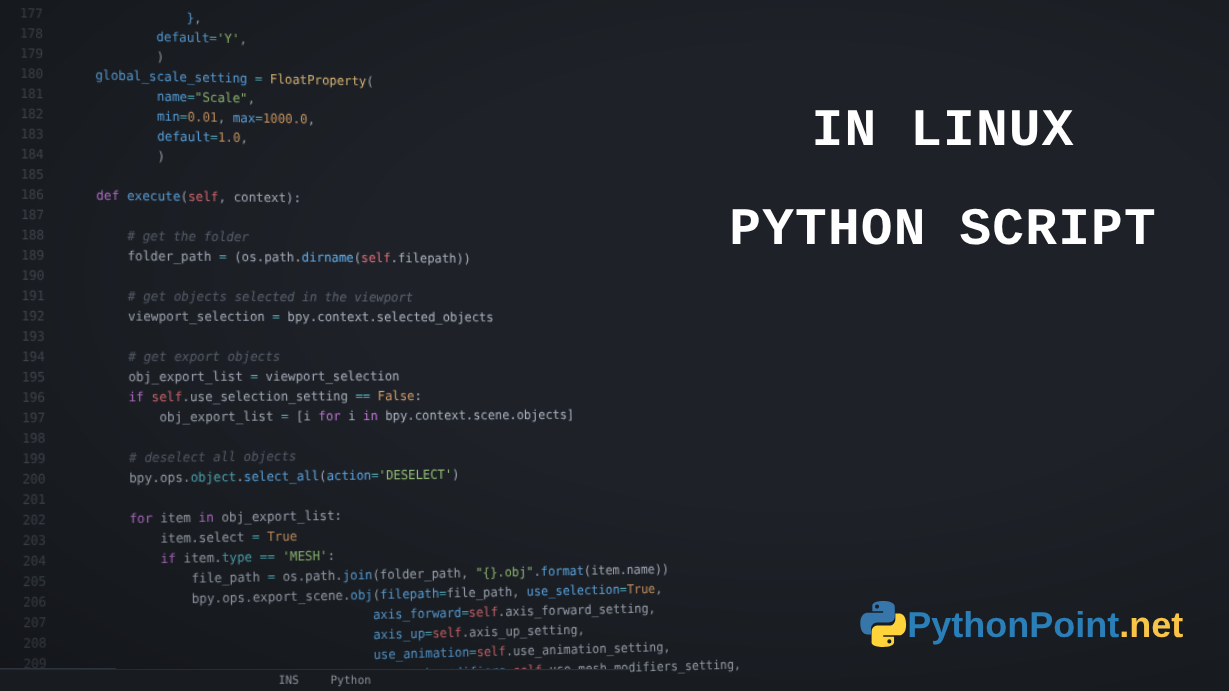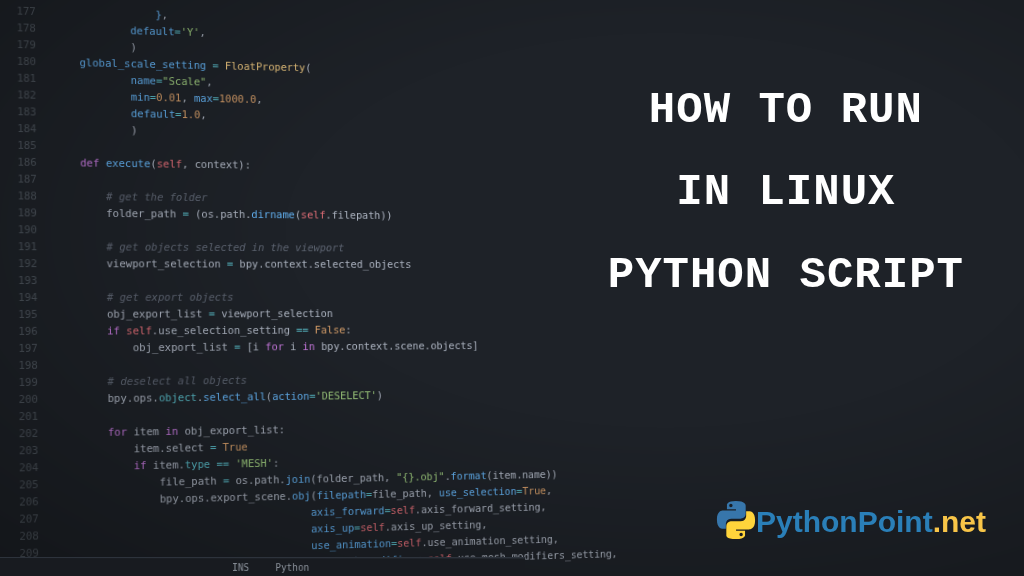--- a/index.html
+++ b/index.html
@@ -137,21 +137,20 @@
     <div class="code-line"><span class="ln">207</span><span class="code">                                        <span class="fn">axis_forward</span><span class="op">=</span><span class="self">self</span><span class="code">.axis_forward_setting,</span></span></div>
     <div class="code-line"><span class="ln">208</span><span class="code">                                        <span class="fn">axis_up</span><span class="op">=</span><span class="self">self</span><span class="code">.axis_up_setting,</span></span></div>
     <div class="code-line"><span class="ln">209</span><span class="code">                                        <span class="fn">use_animation</span><span class="op">=</span><span class="self">self</span><span class="code">.use_animation_setting,</span></span></div>
     <div class="code-line"><span class="ln">210</span><span class="code">                                        <span class="fn">use_mesh_modifiers</span><span class="op">=</span><span class="self">self</span><span class="code">.use_mesh_modifiers_setting,</span></span></div>
     <div class="code-line"><span class="code">                                        <span class="fn">use_edges</span><span class="op">=</span><span class="self">self</span><span class="code">.use_edges_setting,</span></span></div>
   </div>
 
 <div class="vignette"></div>
 
 <div class="title-block">
-  <div>HOW TO RUN</div>
   <div>IN LINUX</div>
   <div>PYTHON SCRIPT</div>
 </div>
 
 <div class="logo">
   <span class="py-icon">
     <svg viewBox="0 0 110 110">
       <path fill="#3776ab" d="M54.5 2.5c-26 0-24.4 11.3-24.4 11.3l.03 11.7h24.8v3.5H20.2S2.5 27.1 2.5 53.4c0 26.4 15.4 25.4 15.4 25.4h9.2V66.7s-.5-15.4 15.2-15.4h24.6s14.7.2 14.7-14.2V16.3S83.9 2.5 54.5 2.5zM40.9 10.3a4.75 4.75 0 1 1 0 9.5 4.75 4.75 0 0 1 0-9.5z"></path>
       <path fill="#ffd43b" d="M55.5 107.5c26 0 24.4-11.3 24.4-11.3l-.03-11.7H55.1v-3.5h34.7s17.7 1.9 17.7-24.4c0-26.4-15.4-25.4-15.4-25.4h-9.2v12.1s.5 15.4-15.2 15.4H43.1s-14.7-.2-14.7 14.2v23.8s-2.3 10.8 27.1 10.8zm13.6-7.8a4.75 4.75 0 1 1 0-9.5 4.75 4.75 0 0 1 0 9.5z"></path>
     </svg>

